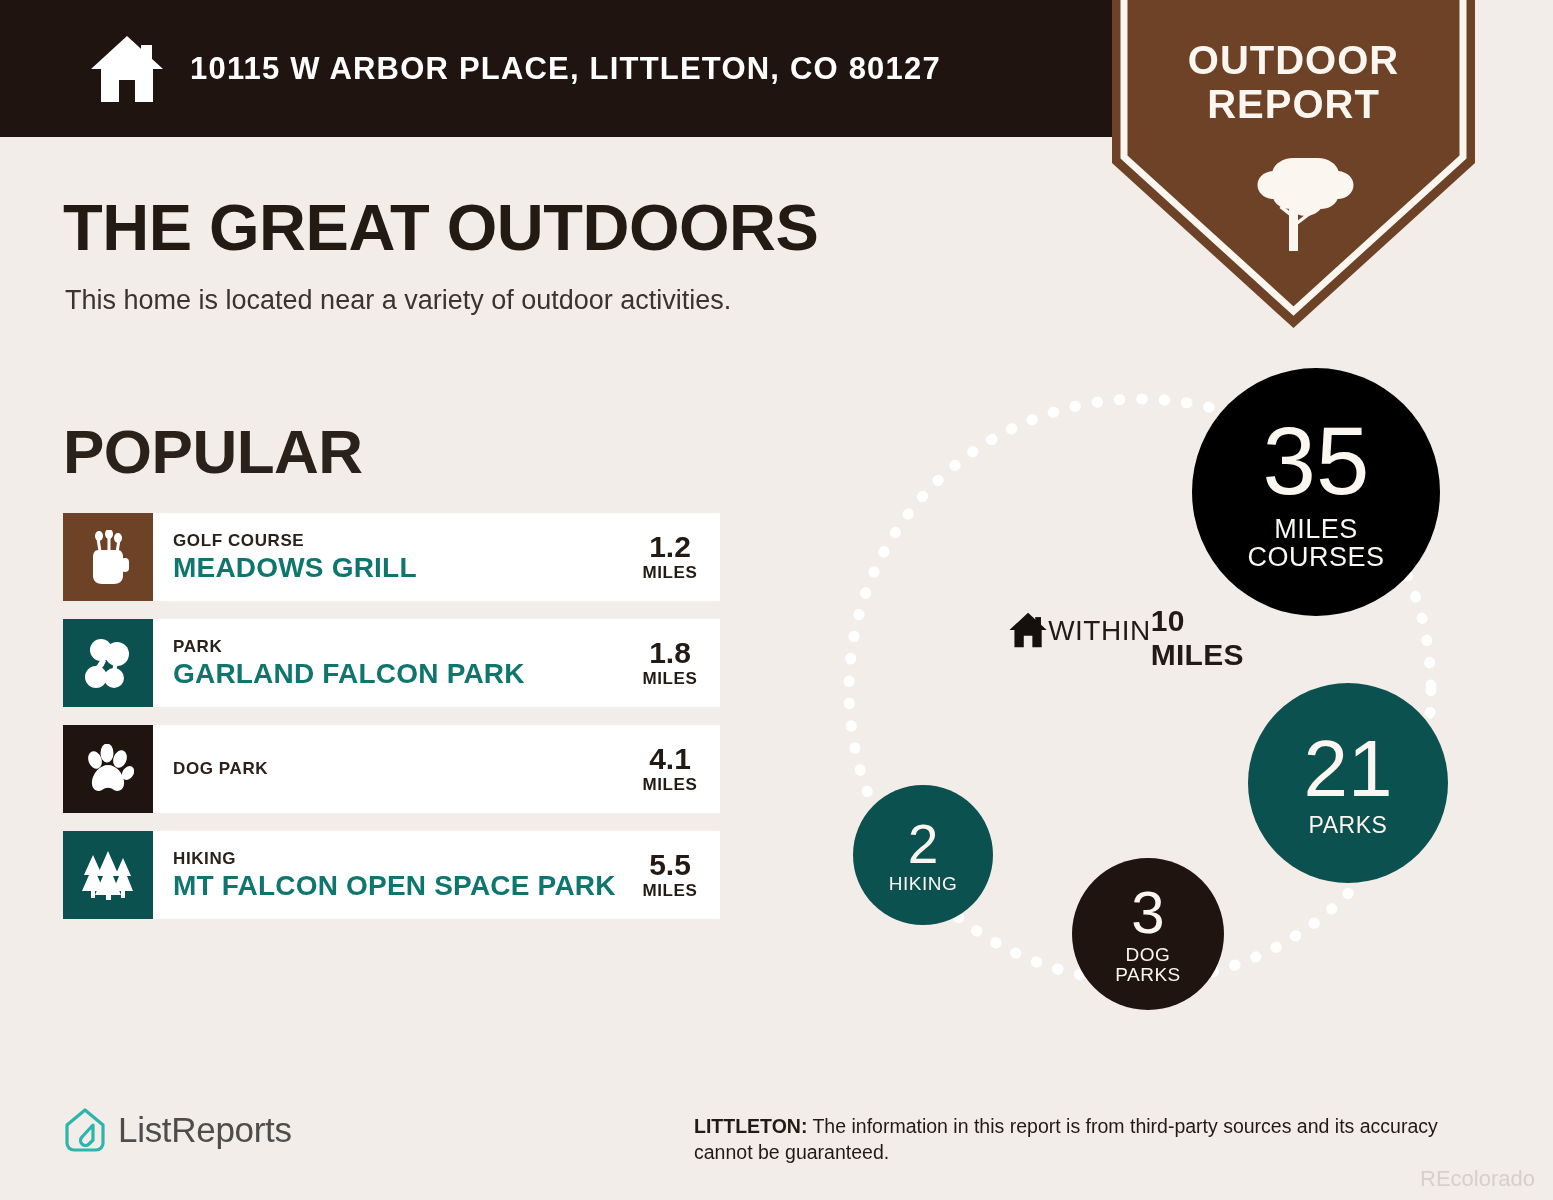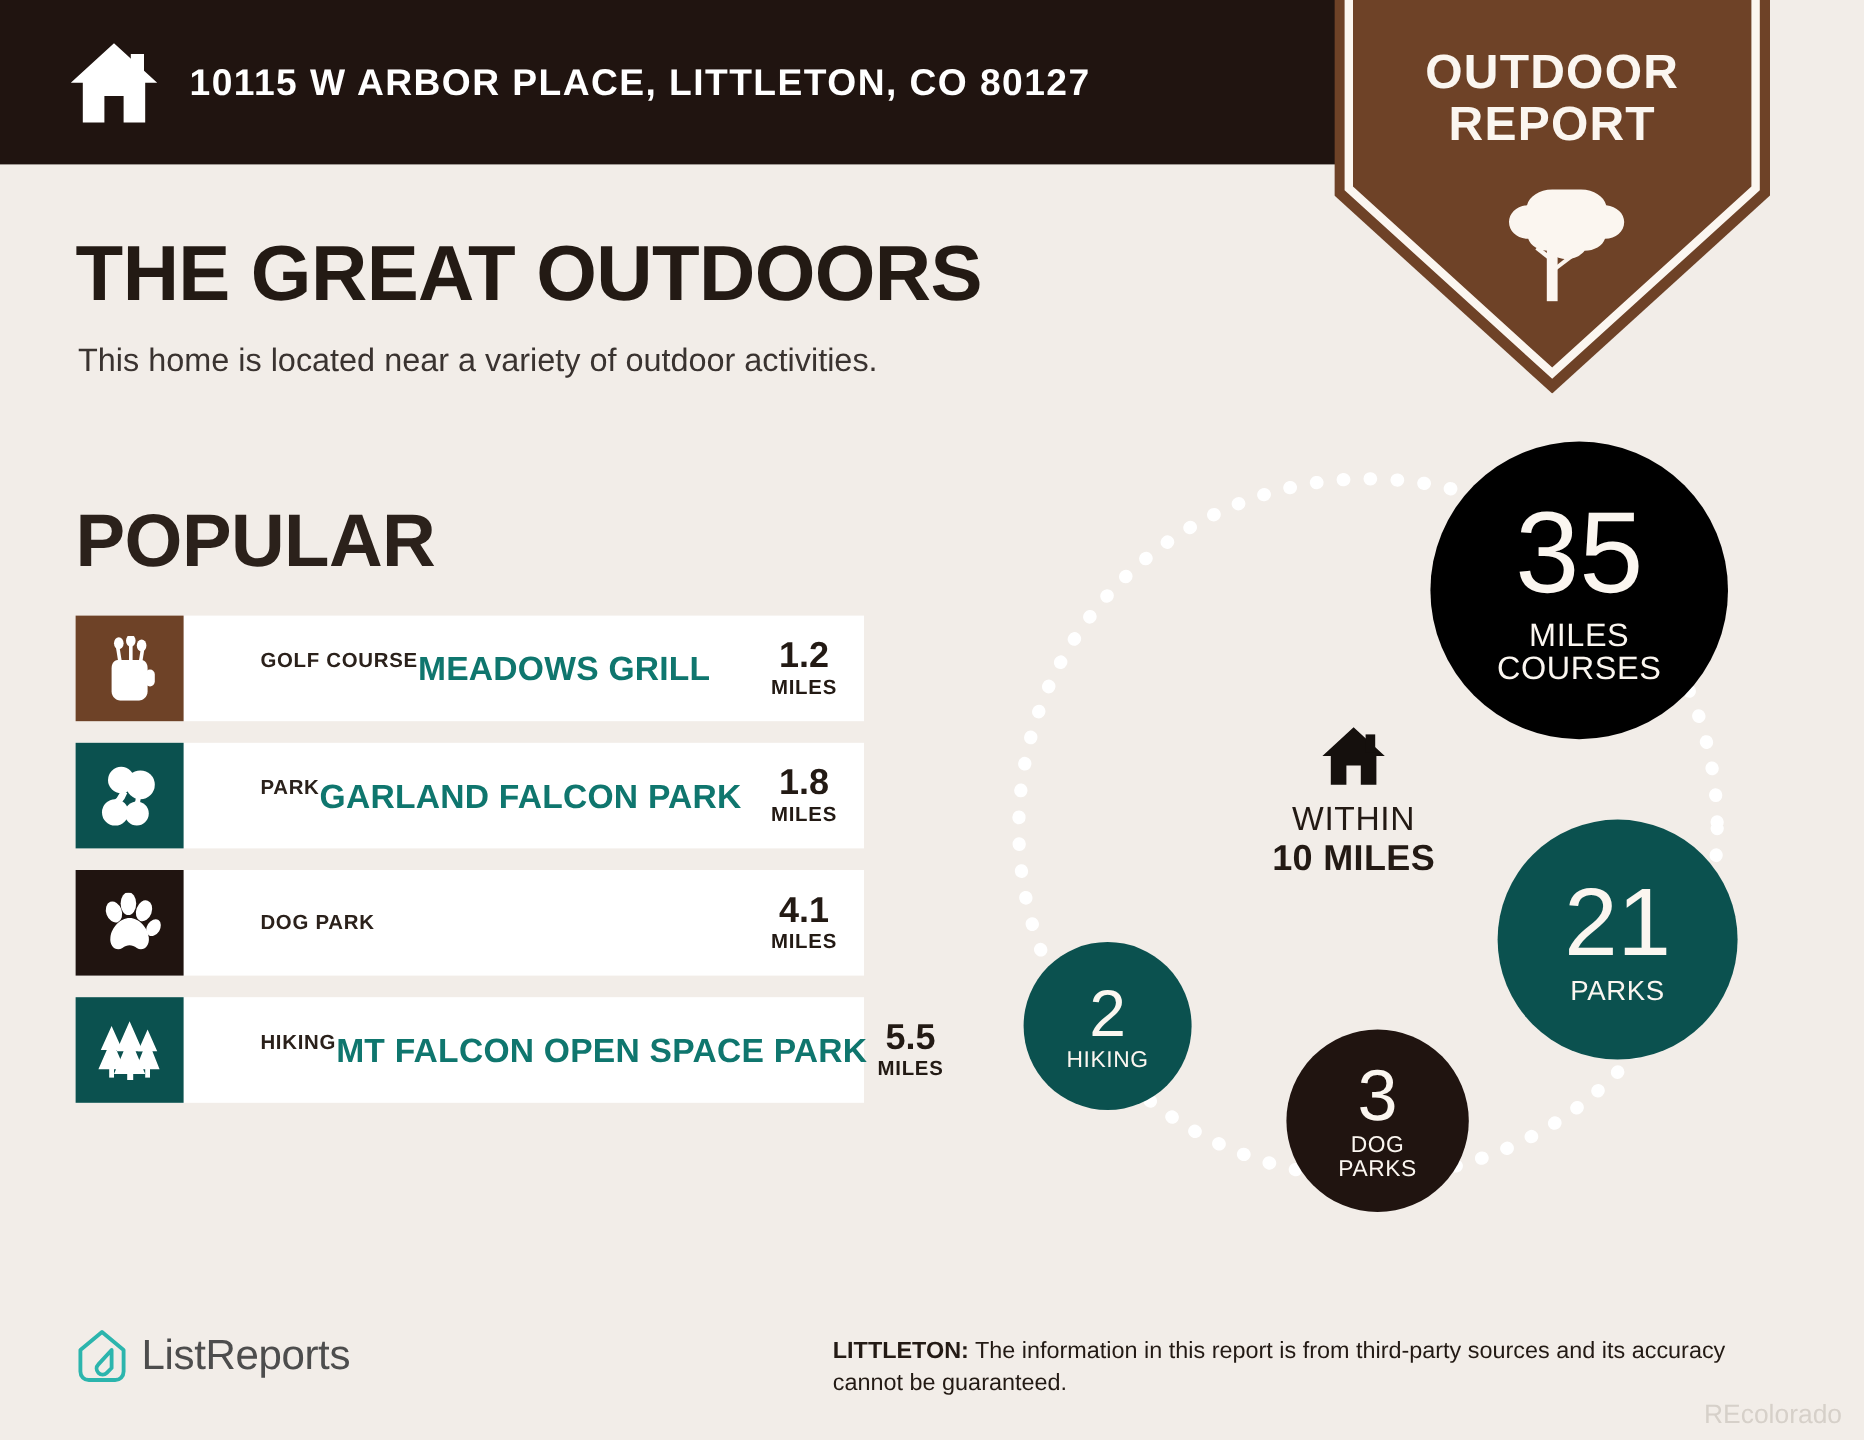--- a/index.html
+++ b/index.html
@@ -8,21 +8,21 @@
     font-family:"Liberation Sans", sans-serif;
     background:#f2ede8;
     position:relative;
     overflow:hidden;
   }
 
   
   #header-bar{
     position:absolute; left:0; top:0; width:1376px; height:137px;
     background:#201410;
-    display:flex; align-items:center;
+    display:flex; align-items:center;padding-left:32px;
   }
   #header-home-icon{ margin-left:56px; width:78px; height:72px; display:block; }
   #header-address{
     margin-left:24px;
     color:#ffffff;
     font-size:31px;
     font-weight:bold;
     letter-spacing:1.2px;
     white-space:nowrap;
   }
@@ -63,21 +63,21 @@
   }
   .row-icon{
     width:90px; min-width:90px; height:88px;
     display:flex; align-items:center; justify-content:center;
   }
   .row-icon svg{ display:block; }
   .row-body{
     flex:1; display:flex; align-items:center; justify-content:space-between;
     padding:0 14px 0 20px;
   }
-  .row-texts{ display:flex; flex-direction:row; justify-content:center;margin-left:44px; }
+  .row-texts{ display:flex; flex-direction:column; justify-content:center; }
   .row-cat{
     font-size:17px; font-weight:bold; color:#2b211b;
     letter-spacing:0.6px; line-height:20px;
   }
   .row-name{
     font-size:28px; font-weight:bold; color:#0f766e;
     letter-spacing:0.2px; line-height:33px; white-space:nowrap;
   }
   .row-dist{ text-align:center; min-width:72px; }
   .row-dist-val{ font-size:30px; font-weight:bold; color:#231a14; line-height:32px; }
@@ -114,21 +114,21 @@
   #bubble-dogparks .bubble-lbl{ font-size:19px; }
 
   #bubble-hiking{
     left:53px; top:445px; width:140px; height:140px; background:#0b514f;
   }
   #bubble-hiking .bubble-num{ font-size:55px; margin-bottom:2px; }
   #bubble-hiking .bubble-lbl{ font-size:19px; }
 
   #center-block{
     position:absolute; left:208px; top:264px; width:240px;
-    display:flex; flex-direction:column; align-items:center;
+    display:flex; flex-direction:row; align-items:flex-start;
   }
   #center-home-icon{ width:56px; height:52px; display:block; }
   #center-line1{
     font-size:28px; color:#231a14; letter-spacing:0.5px;
     margin-top:11px; line-height:32px;
   }
   #center-line2{
     font-size:30px; font-weight:bold; color:#231a14; letter-spacing:0.3px;
     line-height:34px;
   }

